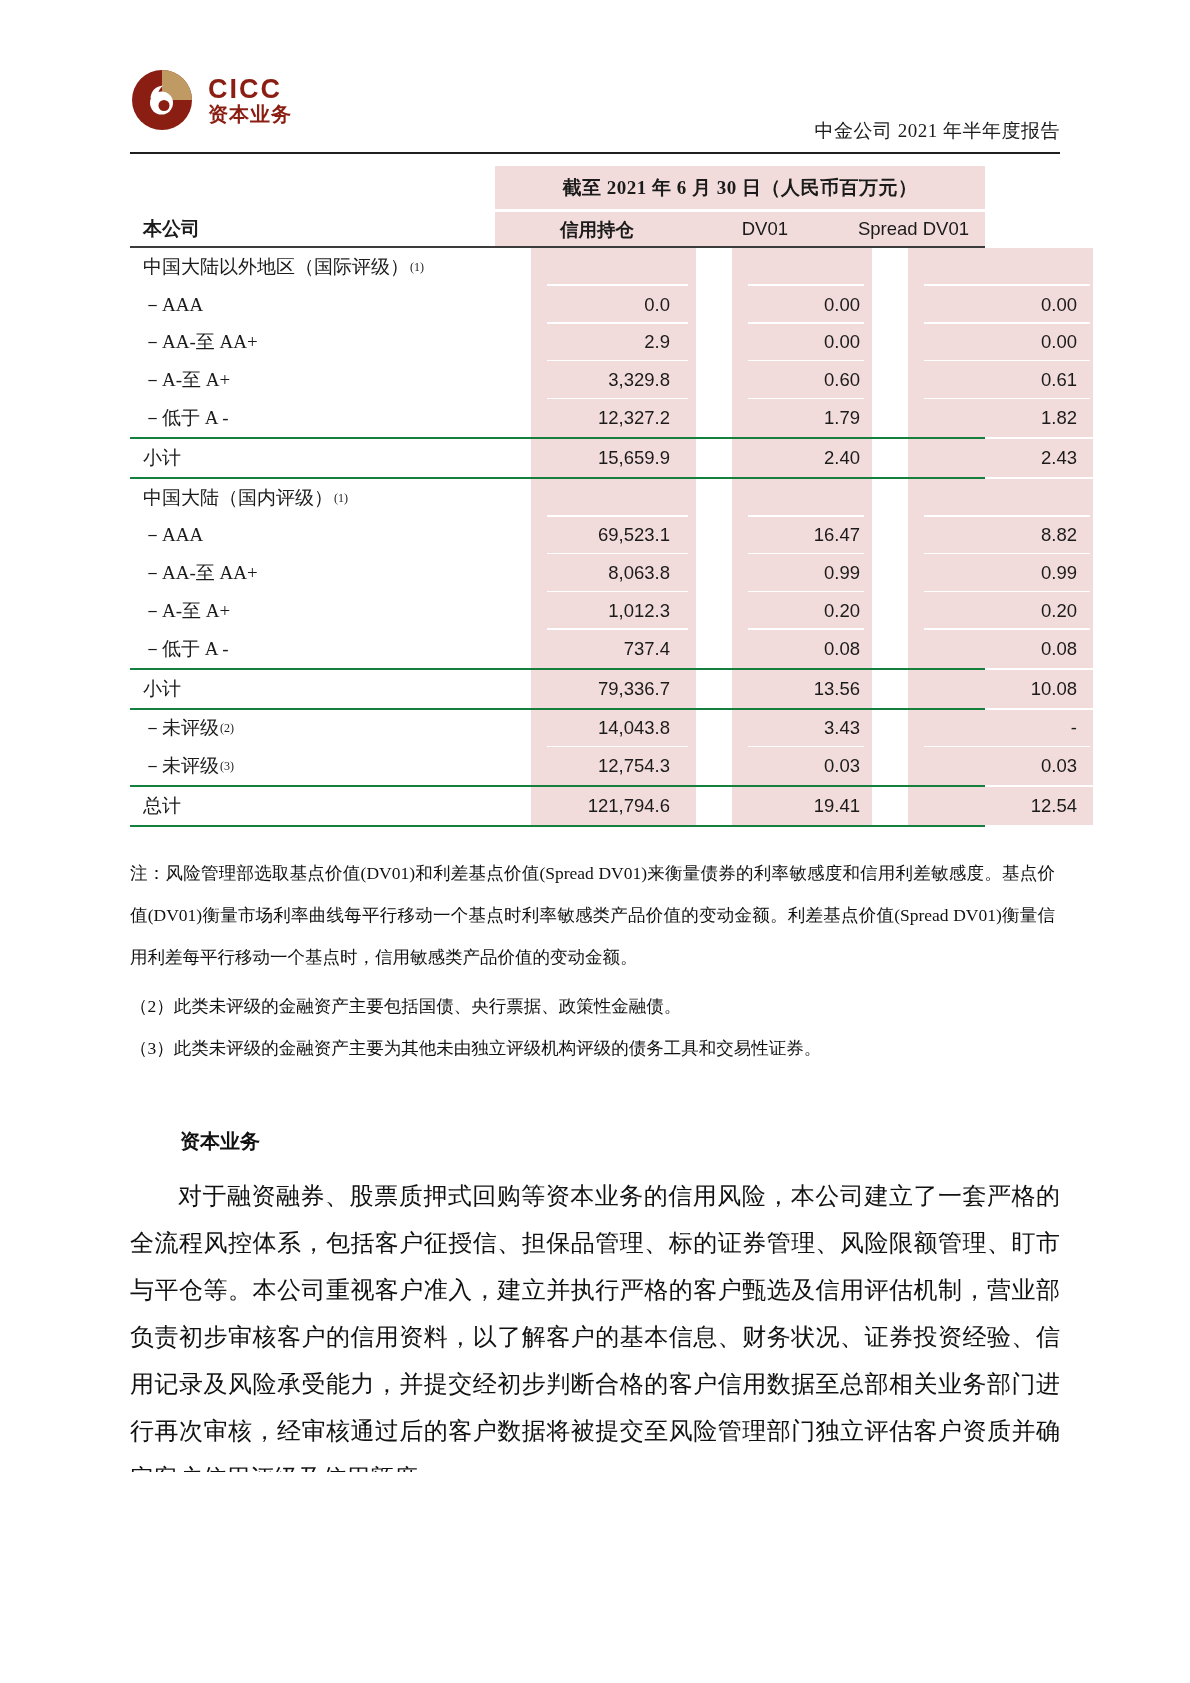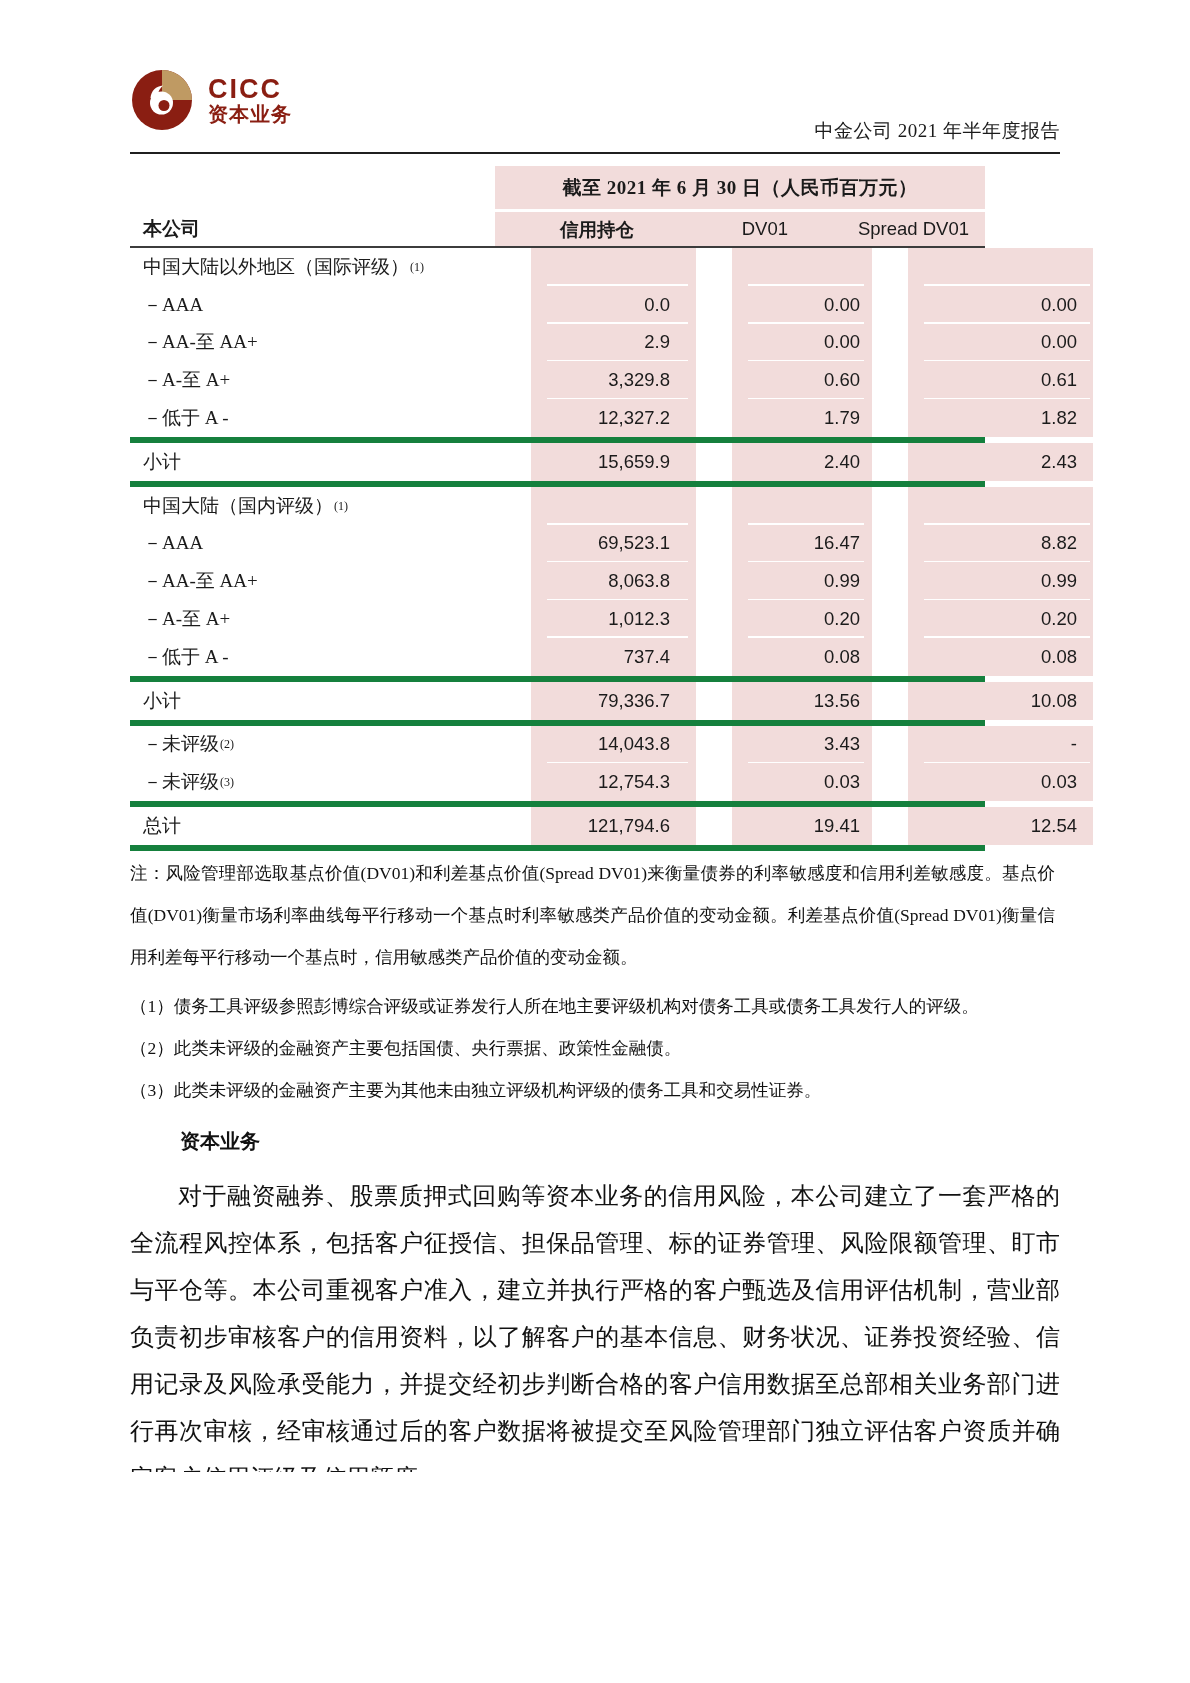--- a/index.html
+++ b/index.html
@@ -47,21 +47,21 @@
   }
   .band2 .hlabel{background:#fff;display:flex;align-items:center;padding-left:13px;font-weight:700;}
   .band2 .hcell{background:#f2dcdb;display:flex;align-items:center;justify-content:flex-end;
     font-family:"Liberation Sans","DejaVu Sans",sans-serif;font-size:18.5px;}
   .band2 .hcell.c1{padding-right:26px;font-weight:700;
     font-family:"Liberation Serif","DejaVu Serif",serif;}
   .band2 .hcell.c2{padding-right:12px;}
   .band2 .hcell.c3{padding-right:16px;}
 
   .trow{display:grid;grid-template-columns:365px 165px 140px 185px;height:37.8px;gap:36px;}
-  .trow.dark{border-bottom:6px solid #15803d;}
+  .trow.dark{border-bottom:2px solid #15803d;}
   .tlabel{background:#ffffff;display:flex;align-items:center;padding-left:13px;white-space:nowrap;}
   .tlabel sup{font-size:12px;margin-left:1px;line-height:0;}
   .tcell{
     background:#f2dcdb;position:relative;
     display:flex;align-items:center;justify-content:flex-end;
     font-family:"Liberation Sans","DejaVu Sans",sans-serif;font-size:18.5px;
   }
   .trow .tcell:nth-child(2){padding-right:26px;}
   .trow .tcell:nth-child(3){padding-right:12px;}
   .trow .tcell:nth-child(4){padding-right:16px;}
@@ -209,21 +209,20 @@
           <div class="tlabel">总计</div>
           <div class="tcell">121,794.6</div>
           <div class="tcell">19.41</div>
           <div class="tcell">12.54</div>
         </div>
       </div>
   </div>
 
   <div class="notes">
     <p class="note-main">注：风险管理部选取基点价值(DV01)和利差基点价值(Spread DV01)来衡量债券的利率敏感度和信用利差敏感度。基点价值(DV01)衡量市场利率曲线每平行移动一个基点时利率敏感类产品价值的变动金额。利差基点价值(Spread DV01)衡量信用利差每平行移动一个基点时，信用敏感类产品价值的变动金额。</p>
-    <p class="note-item">（1）债务工具评级参照彭博综合评级或证券发行人所在地主要评级机构对债务工具或债务工具发行人的评级。</p>
     <p class="note-item">（2）此类未评级的金融资产主要包括国债、央行票据、政策性金融债。</p>
     <p class="note-item">（3）此类未评级的金融资产主要为其他未由独立评级机构评级的债务工具和交易性证券。</p>
   </div>
 
   <div class="section">
     <h3>资本业务</h3>
     <p>对于融资融券、股票质押式回购等资本业务的信用风险，本公司建立了一套严格的全流程风控体系，包括客户征授信、担保品管理、标的证券管理、风险限额管理、盯市与平仓等。本公司重视客户准入，建立并执行严格的客户甄选及信用评估机制，营业部负责初步审核客户的信用资料，以了解客户的基本信息、财务状况、证券投资经验、信用记录及风险承受能力，并提交经初步判断合格的客户信用数据至总部相关业务部门进行再次审核，经审核通过后的客户数据将被提交至风险管理部门独立评估客户资质并确定客户信用评级及信用额度。</p>
   </div>
 
   <div class="pageno">36</div>

